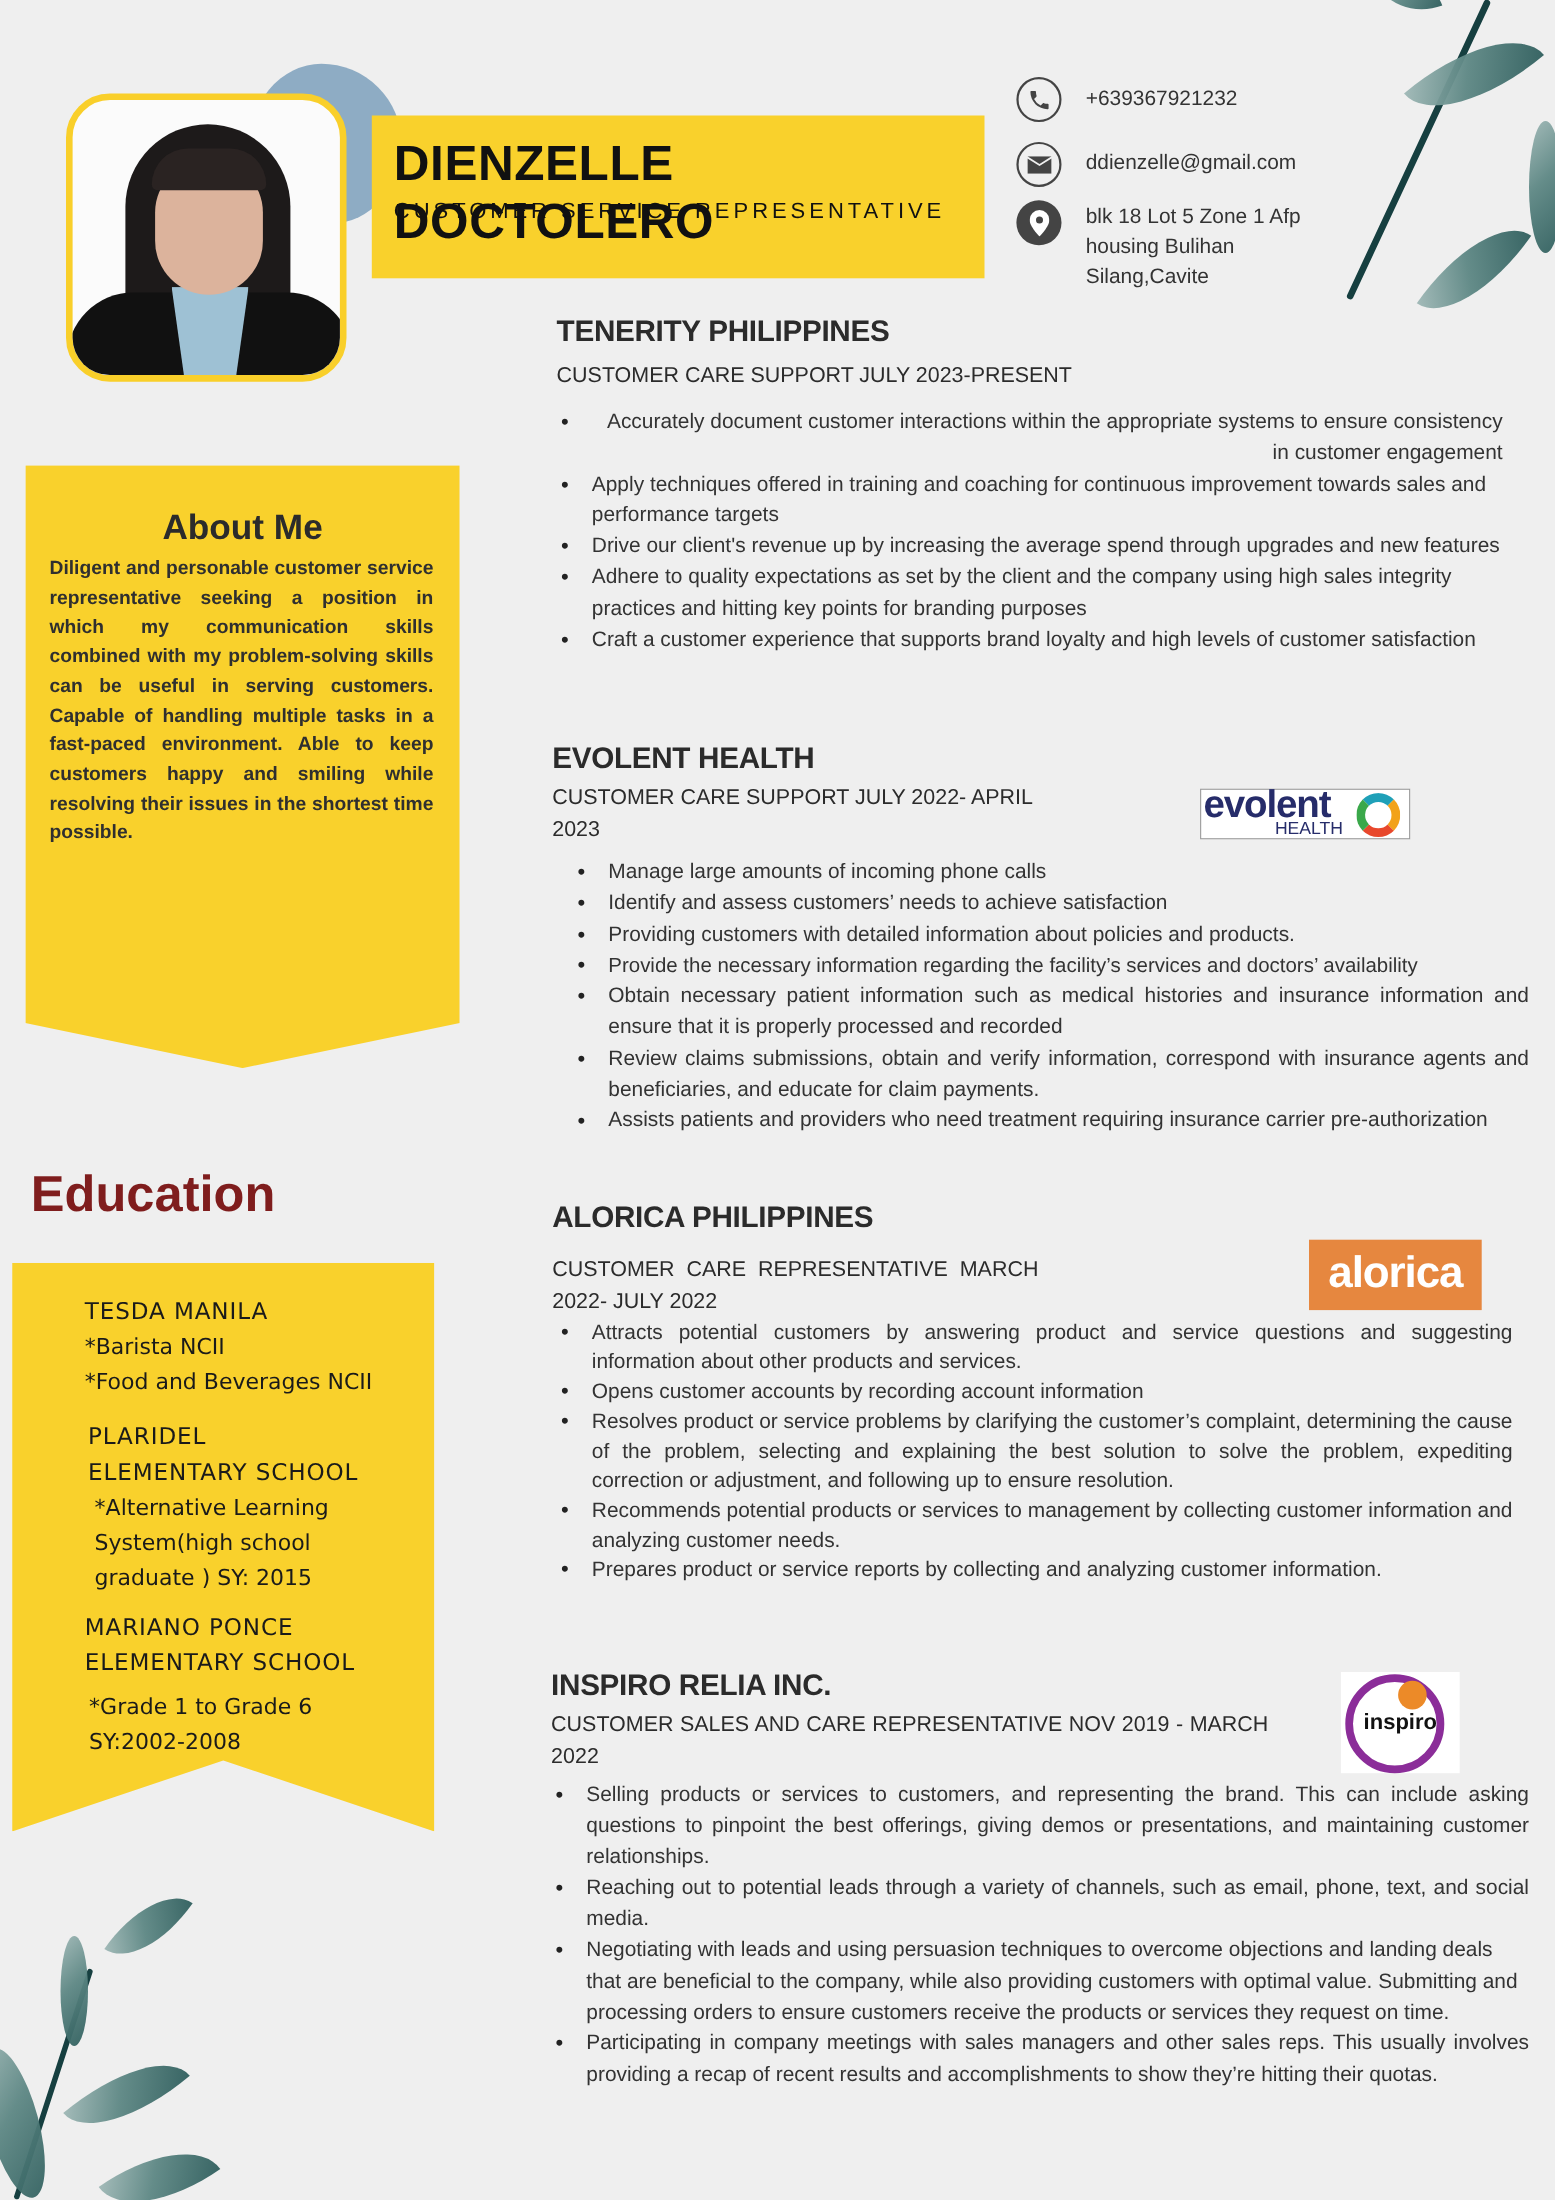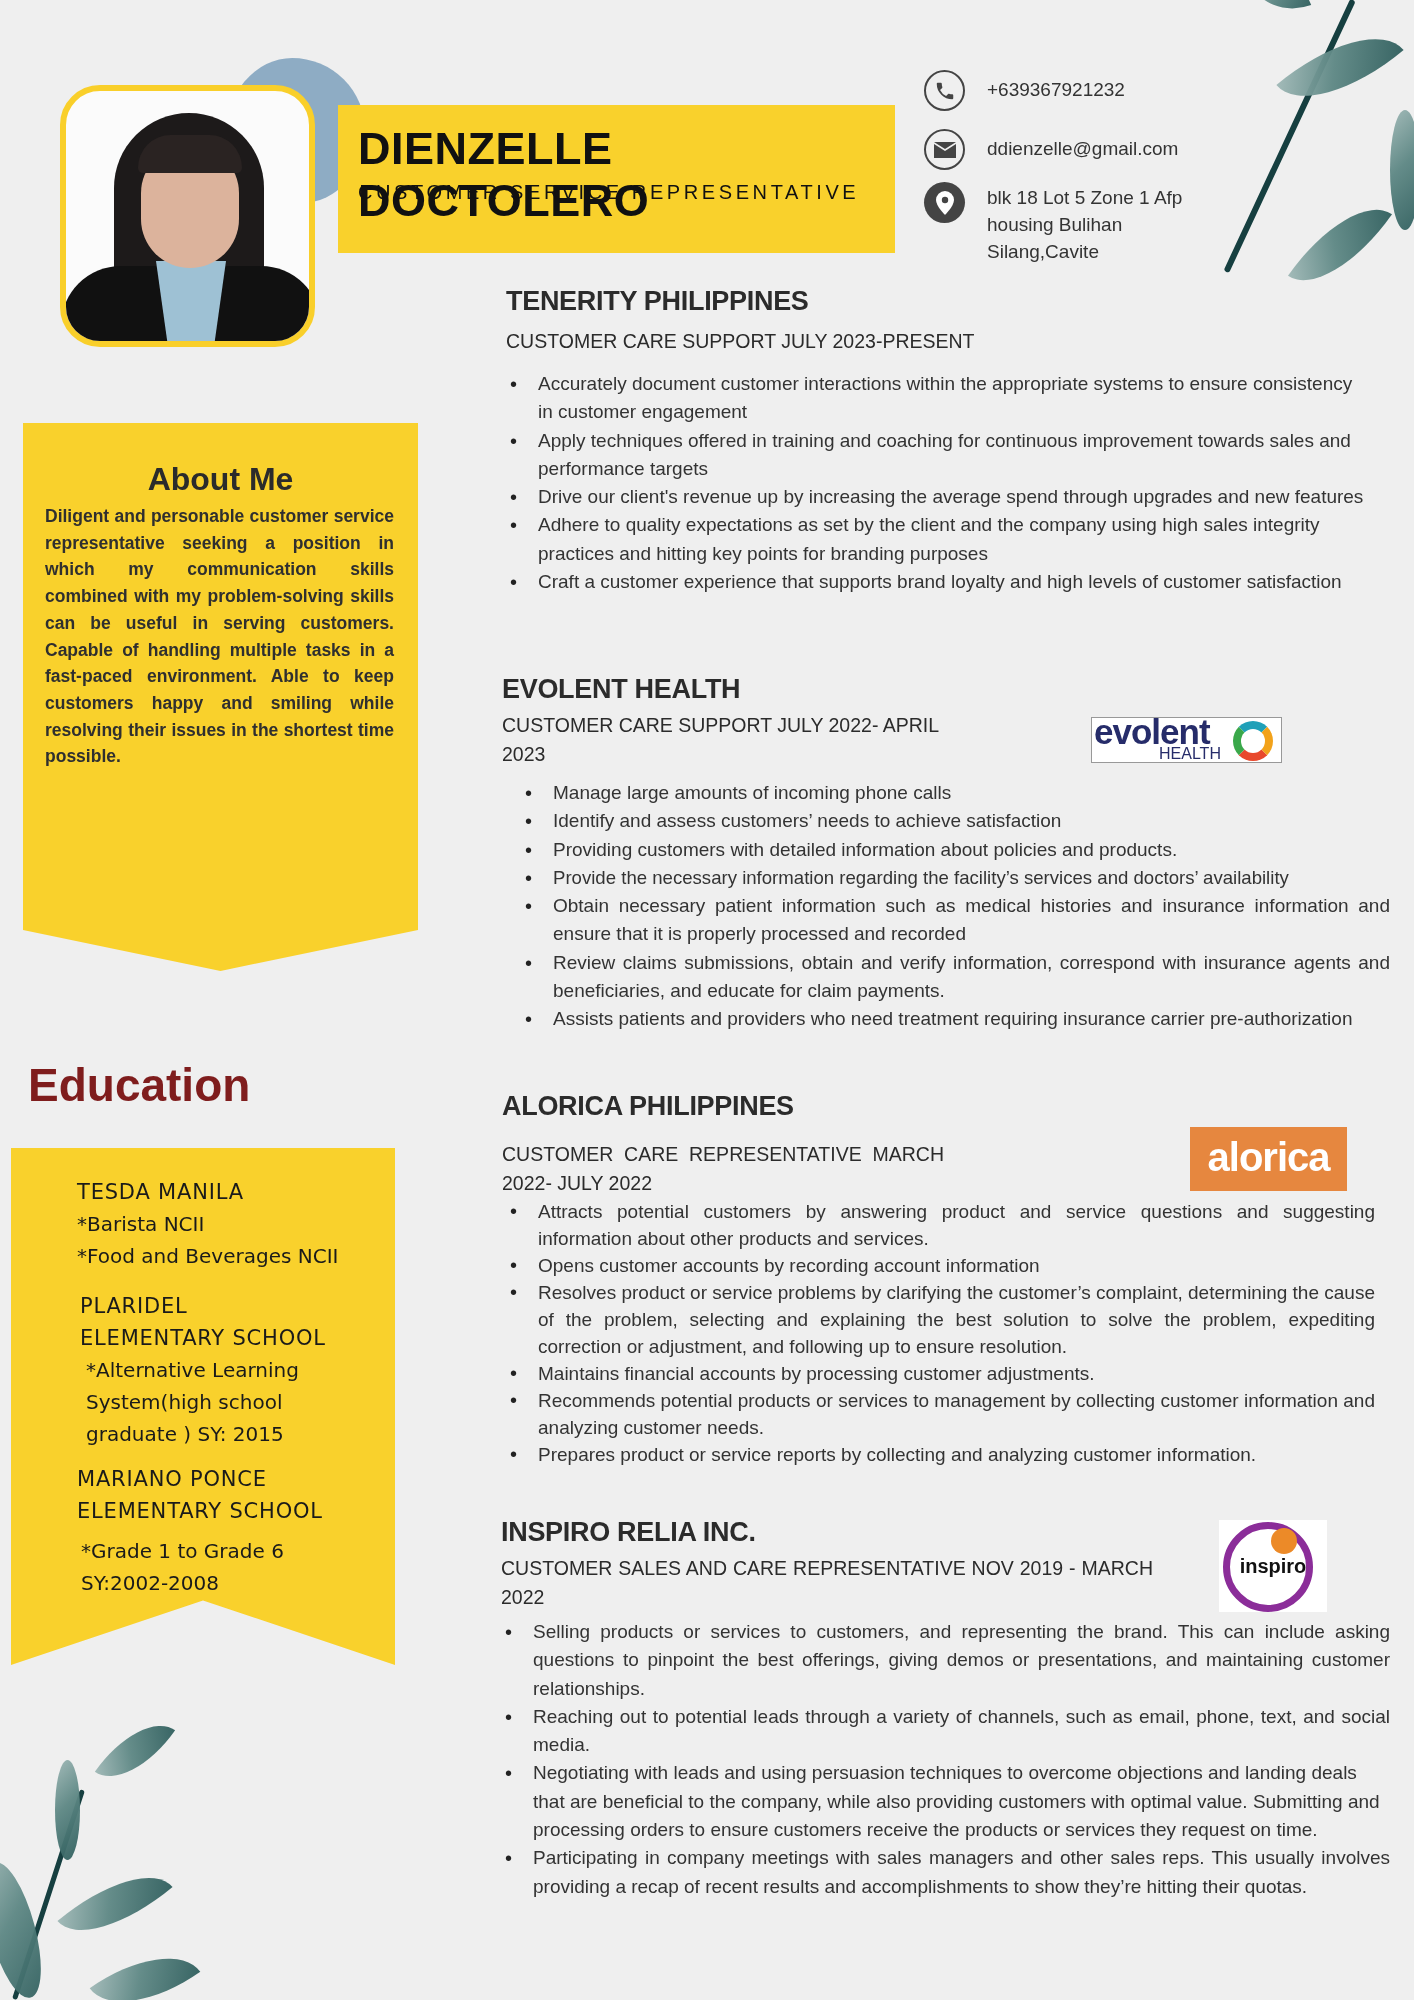--- a/index.html
+++ b/index.html
@@ -175,21 +175,21 @@
   <div style="padding-left:4px; margin-top:8px;">
     <div class="edu-detail">*Grade 1 to Grade 6</div>
     <div class="edu-detail">SY:2002-2008</div>
   </div>
 </div>
 
 <div class="job" style="left:506px; top:286px; width:860px;">
   <div class="job-title">TENERITY PHILIPPINES</div>
   <div class="job-role" style="margin-top:10px;">CUSTOMER CARE SUPPORT JULY 2023-PRESENT</div>
   <ul style="margin-top:14px; padding-left:32px;">
-    <li style="text-align:left">Accurately document customer interactions within the appropriate systems to ensure consistency in customer engagement</li>
+    <li style="text-align:right">Accurately document customer interactions within the appropriate systems to ensure consistency in customer engagement</li>
     <li style="text-align:left">Apply techniques offered in training and coaching for continuous improvement towards sales and performance targets</li>
     <li style="text-align:left">Drive our client's revenue up by increasing the average spend through upgrades and new features</li>
     <li style="text-align:left">Adhere to quality expectations as set by the client and the company using high sales integrity practices and hitting key points for branding purposes</li>
     <li style="text-align:left">Craft a customer experience that supports brand loyalty and high levels of customer satisfaction</li>
   </ul>
 </div>
 
 <div class="job" style="left:502px; top:674px; width:888px;">
   <div class="job-title">EVOLENT HEALTH</div>
   <div class="job-role" style="margin-top:6px; width:450px; text-align:left;">CUSTOMER CARE SUPPORT JULY 2022- APRIL 2023</div>
@@ -209,21 +209,20 @@
   <div class="ring"></div>
 </div>
 
 <div class="job" style="left:502px; top:1091px; width:873px;">
   <div class="job-title">ALORICA PHILIPPINES</div>
   <div class="job-role" style="margin-top:18px; width:442px;">CUSTOMER CARE REPRESENTATIVE MARCH 2022- JULY 2022</div>
   <ul style="padding-left:36px;">
     <li style="line-height:27px">Attracts potential customers by answering product and service questions and suggesting information about other products and services.</li>
     <li style="line-height:27px">Opens customer accounts by recording account information</li>
     <li style="line-height:27px">Resolves product or service problems by clarifying the customer’s complaint, determining the cause of the problem, selecting and explaining the best solution to solve the problem, expediting correction or adjustment, and following up to ensure resolution.</li>
-    <li style="line-height:27px">Maintains financial accounts by processing customer adjustments.</li>
     <li style="line-height:27px">Recommends potential products or services to management by collecting customer information and analyzing customer needs.</li>
     <li style="line-height:27px">Prepares product or service reports by collecting and analyzing customer information.</li>
   </ul>
 </div>
 <div class="logo alorica">
   <span>alorica</span>
 </div>
 
 <div class="job" style="left:501px; top:1517px; width:889px;">
   <div class="job-title">INSPIRO RELIA INC.</div>

